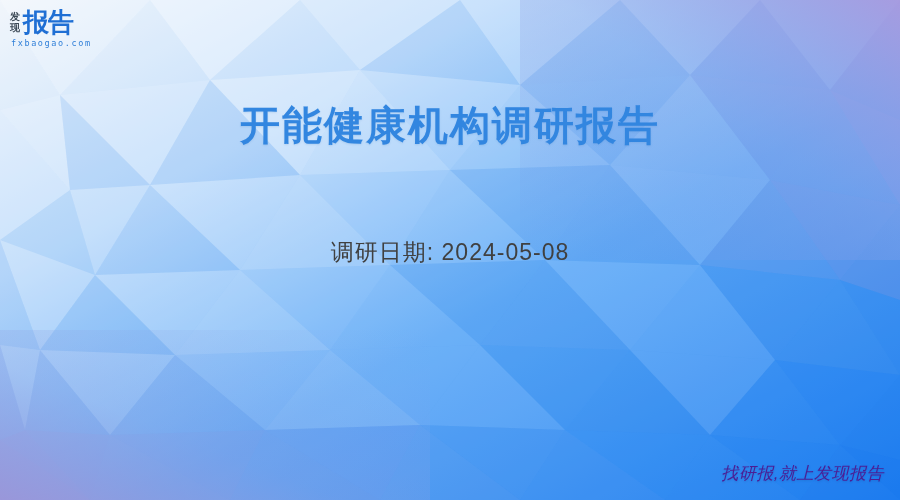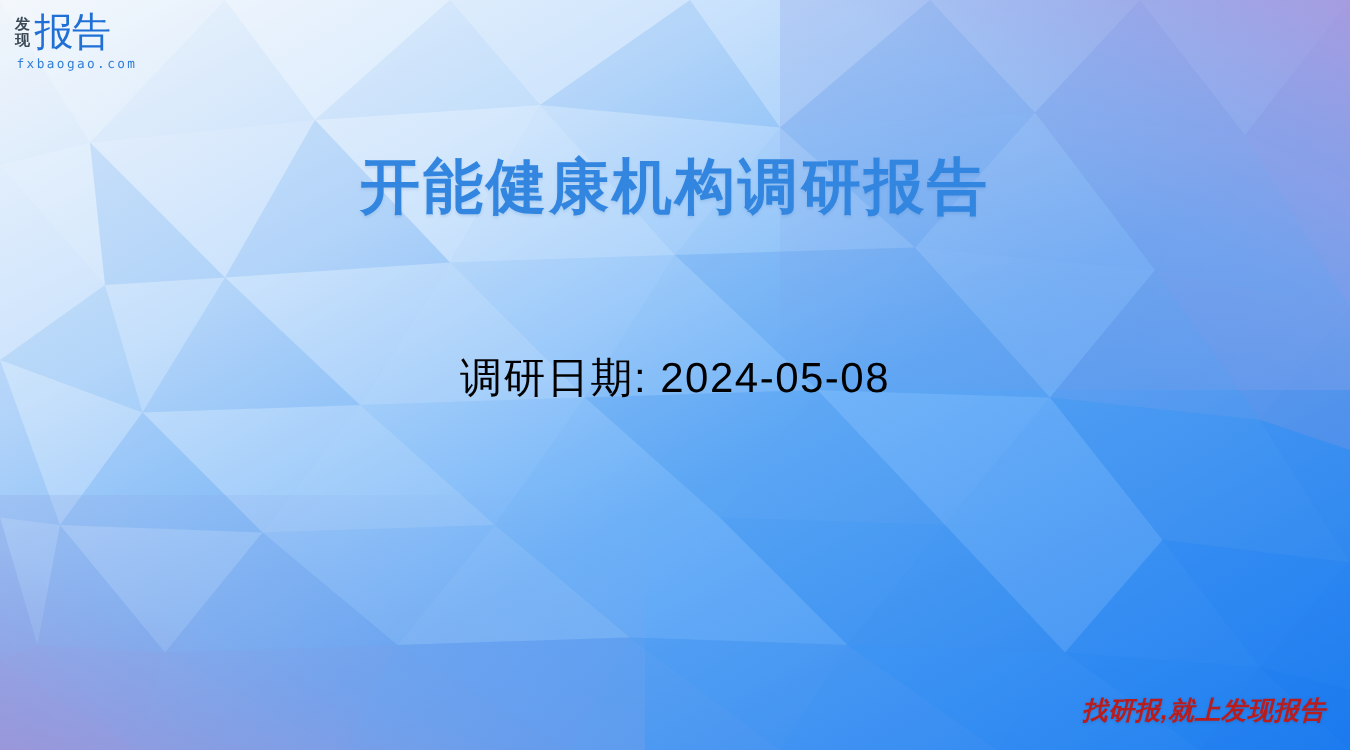--- a/index.html
+++ b/index.html
@@ -49,21 +49,21 @@
   .logo-stack span {
     font-size: 10px;
     font-weight: 700;
     color: #3d4a57;
     letter-spacing: 0px;
     line-height: 11px;
     display: block;
   }
   .logo-main {
     font-size: 26px;
-    font-weight: 400;
+    font-weight: 700;
     color: #1f6fd4;
     letter-spacing: -1px;
     line-height: 26px;
     font-family: "DejaVu Sans", "Liberation Sans", sans-serif;
   }
   .logo-url {
     font-family: "DejaVu Sans Mono", "Liberation Mono", monospace;
     font-size: 8.5px;
     font-weight: 400;
     color: #2f7fd8;
@@ -88,37 +88,37 @@
     text-shadow: 0 1px 2px rgba(60,120,190,0.18);
   }
 
   
   #subtitle {
     position: absolute;
     left: 0;
     right: 0;
     top: 232px;
     text-align: center;
-    font-size: 28px;
+    font-size: 23px;
     font-weight: 400;
-    color: #000000;
+    color: #404040;
     letter-spacing: 1px;
     line-height: 40px;
     white-space: nowrap;
   }
 
   
   #footer-slogan {
     position: absolute;
     right: 16px;
     bottom: 15px;
     font-size: 17px;
-    font-weight: 700;
+    font-weight: 400;
     font-style: italic;
-    color: #b91c1c;
+    color: #4c1d95;
     letter-spacing: 0.5px;
     white-space: nowrap;
     text-shadow: 0 1px 2px rgba(20,70,140,0.25);
   }
 </style>
 </head>
 <body>
 
 <div id="slide">
 

